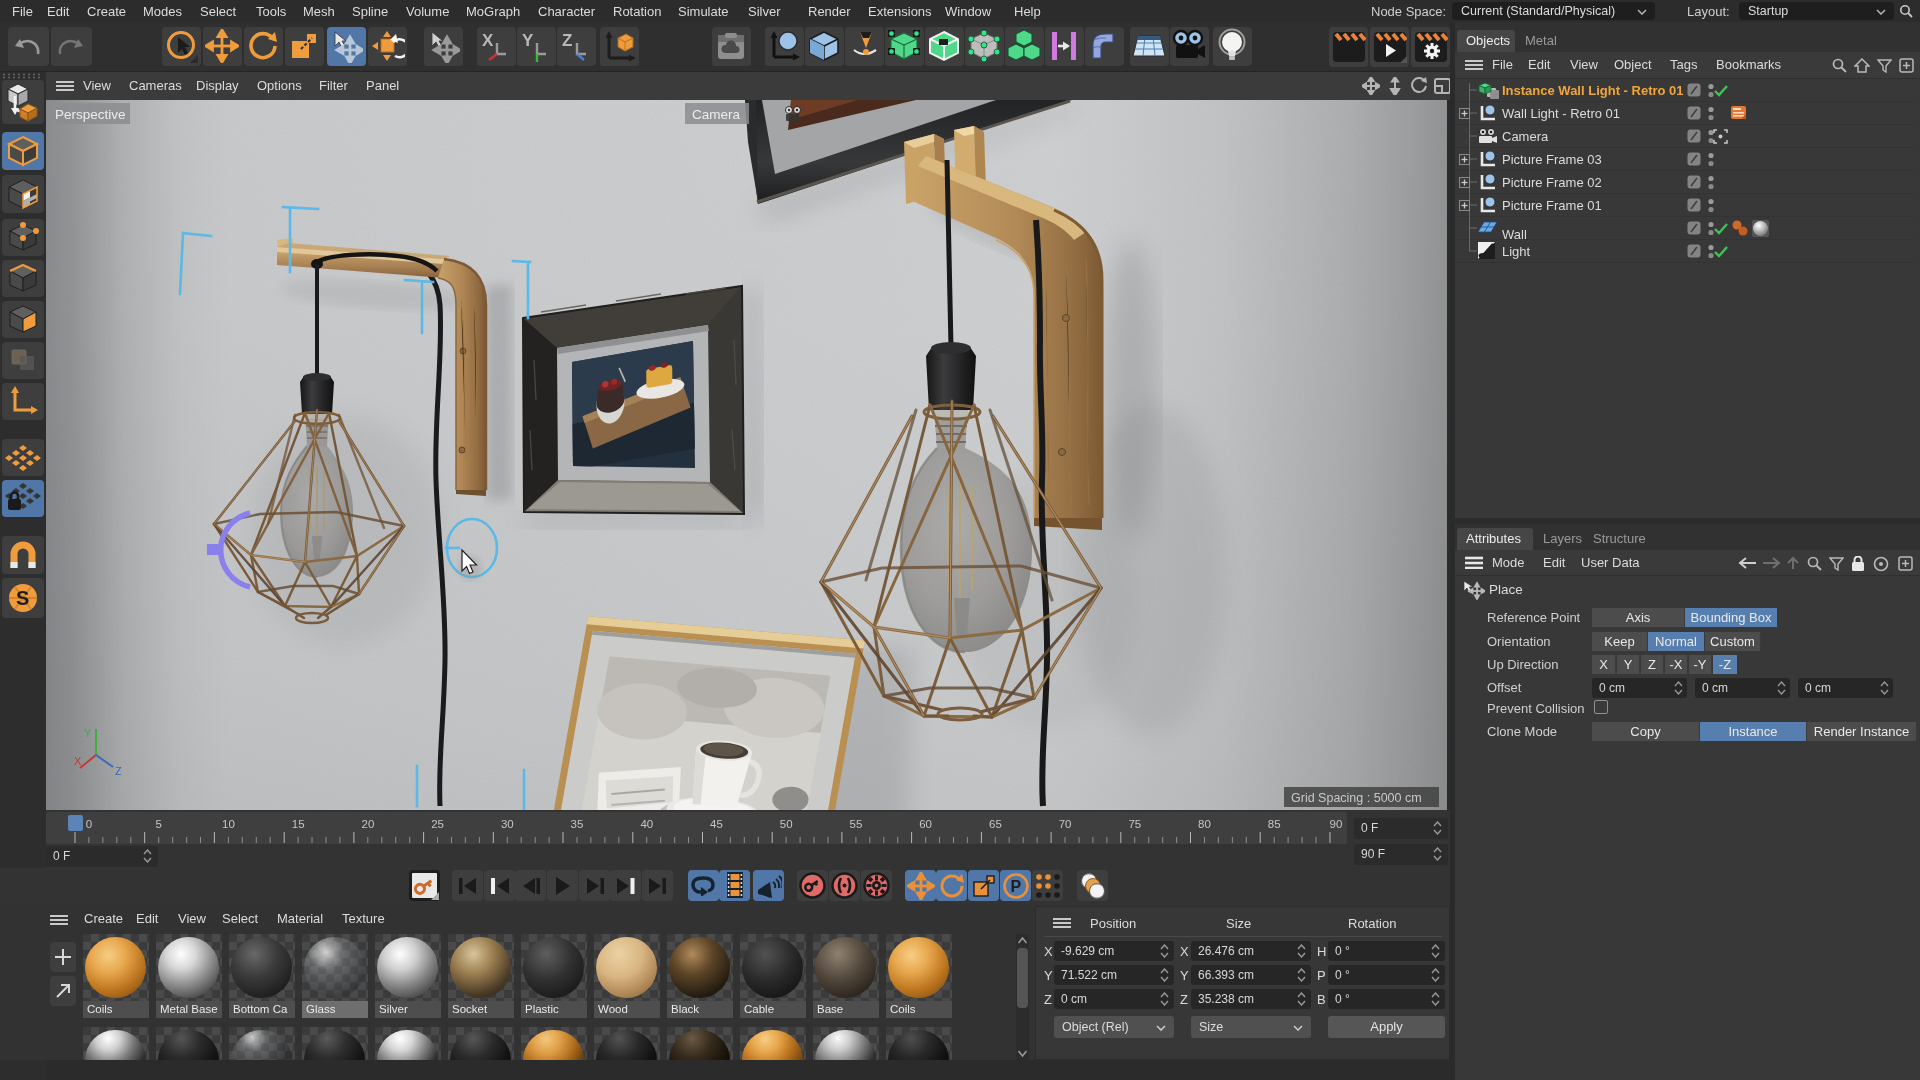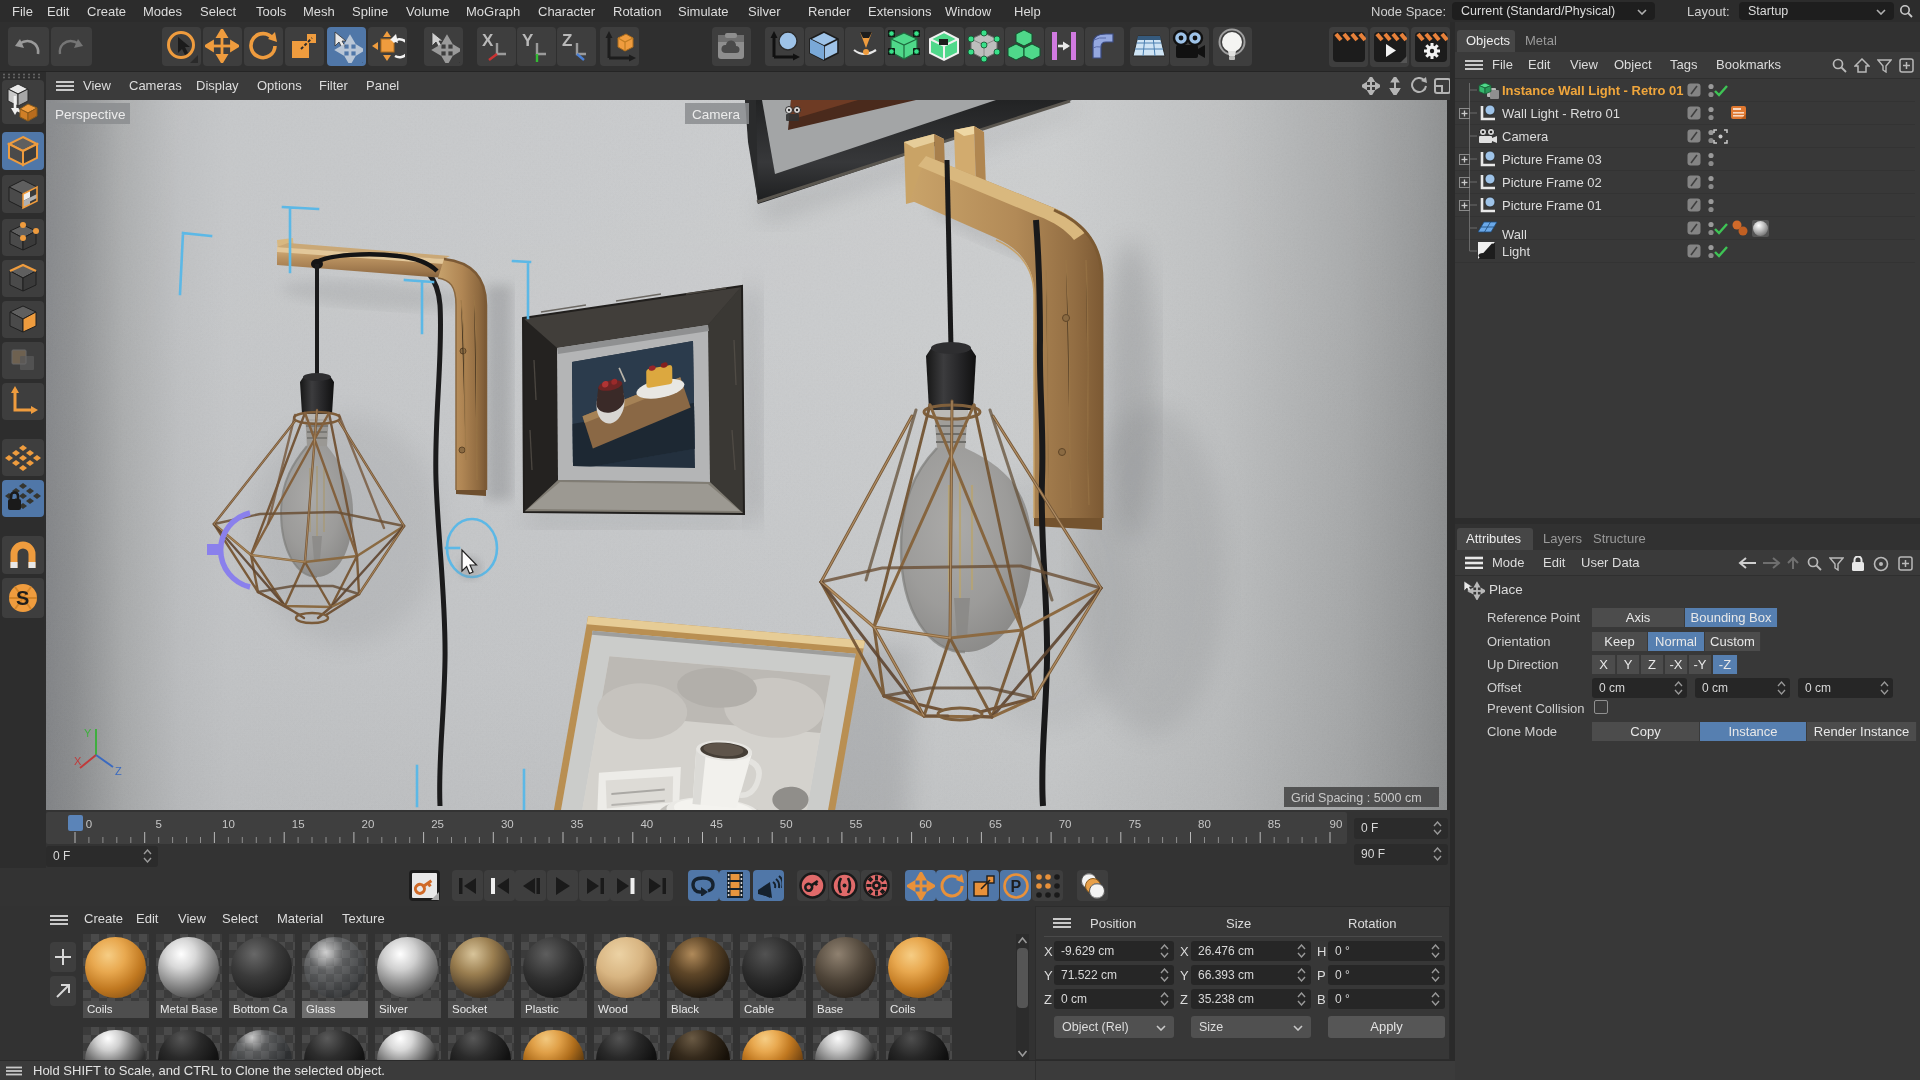--- a/index.html
+++ b/index.html
@@ -1712,24 +1712,13 @@
     <div class="fld" style="left:343px;top:656px;width:95px;height:20px;">0 cm<svg width="9" height="14" style="right:4px;top:3px;">
           <path d="M1,5 L4.5,1 L8,5" stroke="#999" stroke-width="1.3" fill="none"></path>
           <path d="M1,9 L4.5,13 L8,9" stroke="#999" stroke-width="1.3" fill="none"></path>
         </svg></div>
     <div class="abs" style="left:139px;top:678px;width:14px;height:14px;border:1.5px solid #909090;border-radius:2px;background:#3a3a3a;"></div>
     <div class="abs" style="left:137px;top:700px;width:108px;height:19px;background:#4c4c4c;border-right:1px solid #3a3a3a;text-align:center;"><span style="color:#e8e8e8;font-size:13px;line-height:19px;">Copy</span></div>
     <div class="abs" style="left:245px;top:700px;width:107px;height:19px;background:#567fb0;border-right:1px solid #3a3a3a;text-align:center;"><span style="color:#e8e8e8;font-size:13px;line-height:19px;">Instance</span></div>
     <div class="abs" style="left:352px;top:700px;width:110px;height:19px;background:#4c4c4c;border-right:1px solid #3a3a3a;text-align:center;"><span style="color:#e8e8e8;font-size:13px;line-height:19px;">Render Instance</span></div>
   </div>
 
-  <div class="abs" id="statusbar" style="left:0;top:1060px;width:1455px;height:20px;background:#3b3b3b;border-top:1px solid #2a2a2a;">
-    <svg width="16" height="10" style="left:6px;top:5px;">
-        <g stroke="#c9c9c9" stroke-width="1.8">
-          <line x1="0" y1="1.5" x2="16" y2="1.5"></line>
-          <line x1="0" y1="5" x2="16" y2="5"></line>
-          <line x1="0" y1="8.5" x2="16" y2="8.5"></line>
-        </g>
-      </svg>
-    <span class="txt" style="left:33px;top:2px;font-size:13px;color:#e2e2e2;">Hold SHIFT to Scale, and CTRL to Clone the selected object.</span>
-    <div class="abs" style="left:1035px;top:0;width:1px;height:20px;background:#2e2e2e;"></div>
-  </div>
 </div>
 
 </body></html>

